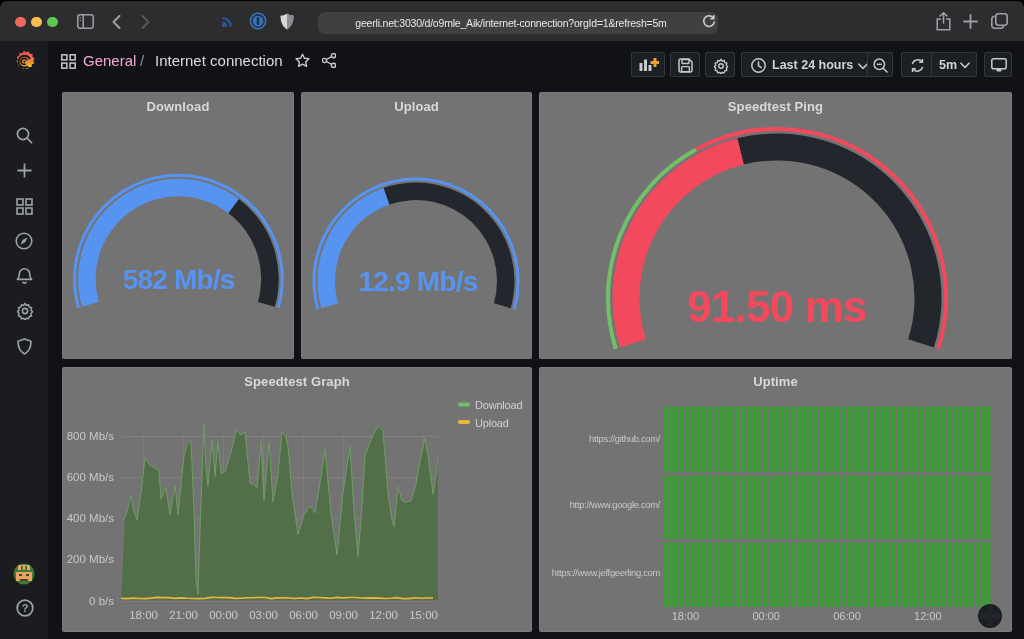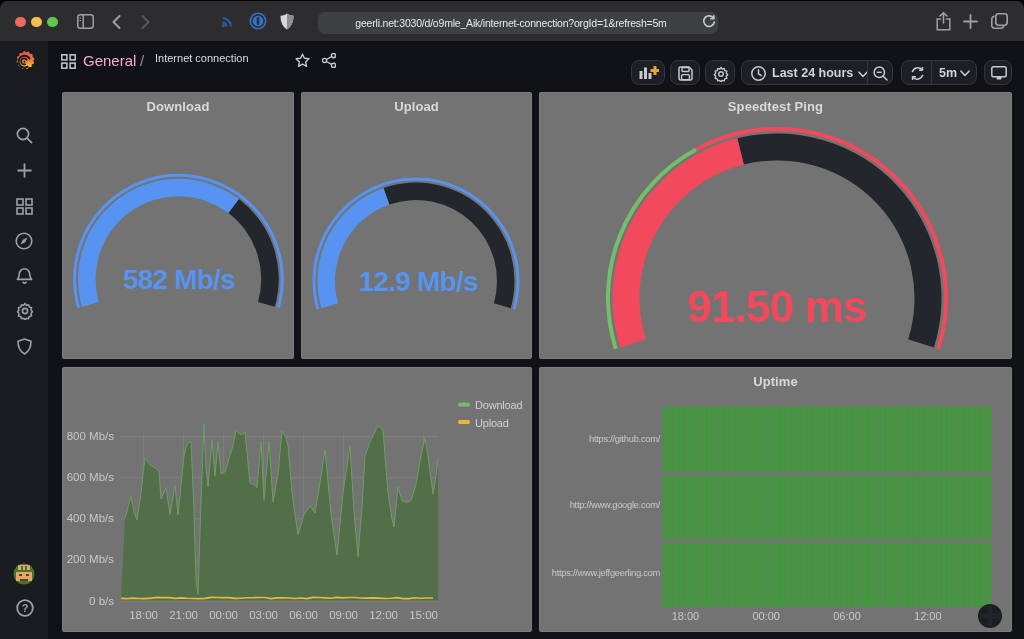--- a/index.html
+++ b/index.html
@@ -8,22 +8,22 @@
   background:#2d2d2f; border-radius:7px 7px 0 0; }
 .tl { position:absolute; width:10.5px; height:10.5px; border-radius:50%; top:15.5px; }
 #urlbar { position:absolute; left:318px; top:11px; width:400px; height:22px;
   background:#3f4042; border-radius:7px; color:#e9e9eb; font-size:10.5px; font-weight:normal; letter-spacing:-0.2px; white-space:nowrap; overflow:hidden;
   text-align:center; line-height:22px; padding-right:14px; }
 #app { position:absolute; left:0; top:41px; width:1024px; height:598px; background:#111217; }
 #sidebar { position:absolute; left:0; top:0; width:48px; height:598px; background:#1b1c1f; }
 .panel { position:absolute; background:#737373; border:1px solid rgba(204,204,220,0.10); border-radius:2px; }
 .ptitle { position:absolute; top:6px; left:0; right:0; text-align:center; font-size:13px;
   font-weight:bold; color:#d8d9da; letter-spacing:0.1px; }
-.tbtn { position:absolute; top:19px; height:25px; border:1px solid #33363c; background:#1c1f24;
-  border-radius:8px; }
+.tbtn { position:absolute; top:11px; height:25px; border:1px solid #33363c; background:#1c1f24;
+  border-radius:2px; }
 .tbtxt { color:#d2d3d5; font-size:12.5px; font-weight:bold; position:absolute; }
 svg { display:block; }
 </style></head>
 <body>
 
 <div id="chrome">
   <div class="tl" style="left:15.2px;background:#EC6A5E"></div>
   <div class="tl" style="left:31px;background:#F4BF4F"></div>
   <div class="tl" style="left:47.2px;background:#61C554"></div>
 
@@ -158,21 +158,21 @@
   </div>
 
   <svg style="position:absolute;left:61px;top:13px" width="15" height="15" viewBox="0 0 15 15">
     <rect x="0.8" y="0.8" width="5.1" height="5.1" fill="none" stroke="#c8c9cb" stroke-width="1.5"></rect>
     <rect x="9.1" y="0.8" width="5.1" height="5.1" fill="none" stroke="#c8c9cb" stroke-width="1.5"></rect>
     <rect x="0.8" y="9.1" width="5.1" height="5.1" fill="none" stroke="#c8c9cb" stroke-width="1.5"></rect>
     <rect x="9.1" y="9.1" width="5.1" height="5.1" fill="none" stroke="#c8c9cb" stroke-width="1.5"></rect>
   </svg>
   <div style="position:absolute;left:83px;top:11px;font-size:15px;color:#f9a8d4;">General</div>
   <div style="position:absolute;left:140px;top:11px;font-size:15px;color:#8e9297;">/</div>
-  <div style="position:absolute;left:155px;top:11px;font-size:11px;color:#dcdde0;">Internet connection</div>
+  <div style="position:absolute;left:155px;top:11px;font-size:15px;color:#dcdde0;">Internet connection</div>
 
   <svg style="position:absolute;left:295px;top:12px" width="15" height="15" viewBox="0 0 15 15">
     <path d="M7.5,1.2 L9.4,5.3 L13.9,5.8 L10.6,8.9 L11.5,13.3 L7.5,11.1 L3.5,13.3 L4.4,8.9 L1.1,5.8 L5.6,5.3 Z" fill="none" stroke="#c8c9cb" stroke-width="1.4" stroke-linejoin="round"></path>
   </svg>
 
   <svg style="position:absolute;left:322px;top:12px" width="14" height="15" viewBox="0 0 14 15">
     <circle cx="11.5" cy="2.6" r="2.1" fill="none" stroke="#c8c9cb" stroke-width="1.4"></circle>
     <circle cx="2.5" cy="7.5" r="2.1" fill="none" stroke="#c8c9cb" stroke-width="1.4"></circle>
     <circle cx="11.5" cy="12.4" r="2.1" fill="none" stroke="#c8c9cb" stroke-width="1.4"></circle>
     <line x1="4.4" y1="6.5" x2="9.6" y2="3.6" stroke="#c8c9cb" stroke-width="1.4"></line>
@@ -258,20 +258,21 @@
     <div class="ptitle">Speedtest Ping</div>
     <svg width="472" height="267" viewBox="0 0 472 267" style="position:absolute;left:0;top:0">
         <path d="M75.82,255.82 A169.00,169.00 0 0 1 156.11,56.61" stroke="#73BF69" stroke-width="4.0" fill="none"></path>
         <path d="M156.11,56.61 A169.00,169.00 0 0 1 398.18,255.82" stroke="#F2495C" stroke-width="4.0" fill="none"></path>
         <path d="M197.27,45.37 A164.50,164.50 0 0 1 393.89,254.47 L368.14,246.35 A137.50,137.50 0 0 0 203.79,71.57 Z" fill="#23262c"></path>
         <path d="M80.11,254.47 A164.50,164.50 0 0 1 197.27,45.37 L203.79,71.57 A137.50,137.50 0 0 0 105.86,246.35 Z" fill="#F2495C"></path>
         <text x="237" y="229" text-anchor="middle" font-family="Liberation Sans, sans-serif" font-weight="bold" font-size="44" letter-spacing="-0.8" fill="#F2495C">91.50 ms</text>
       </svg>
   </div>
   <div class="panel" style="left:62px;top:325.5px;width:470px;height:265px;">
+    <div class="ptitle">Speedtest Graph</div>
     <svg width="470" height="265" viewBox="0 0 470 265" style="position:absolute;left:0;top:0">
         <line x1="58.0" y1="233.0" x2="375.0" y2="233.0" stroke="rgba(255,255,255,0.10)" stroke-width="1"></line>
         <line x1="58.0" y1="191.9" x2="375.0" y2="191.9" stroke="rgba(255,255,255,0.10)" stroke-width="1"></line>
         <line x1="58.0" y1="150.8" x2="375.0" y2="150.8" stroke="rgba(255,255,255,0.10)" stroke-width="1"></line>
         <line x1="58.0" y1="109.7" x2="375.0" y2="109.7" stroke="rgba(255,255,255,0.10)" stroke-width="1"></line>
         <line x1="58.0" y1="68.6" x2="375.0" y2="68.6" stroke="rgba(255,255,255,0.10)" stroke-width="1"></line>
         <line x1="80.6" y1="67" x2="80.6" y2="232.5" stroke="rgba(255,255,255,0.09)" stroke-width="1"></line>
         <line x1="120.6" y1="67" x2="120.6" y2="232.5" stroke="rgba(255,255,255,0.09)" stroke-width="1"></line>
         <line x1="160.6" y1="67" x2="160.6" y2="232.5" stroke="rgba(255,255,255,0.09)" stroke-width="1"></line>
         <line x1="200.6" y1="67" x2="200.6" y2="232.5" stroke="rgba(255,255,255,0.09)" stroke-width="1"></line>

